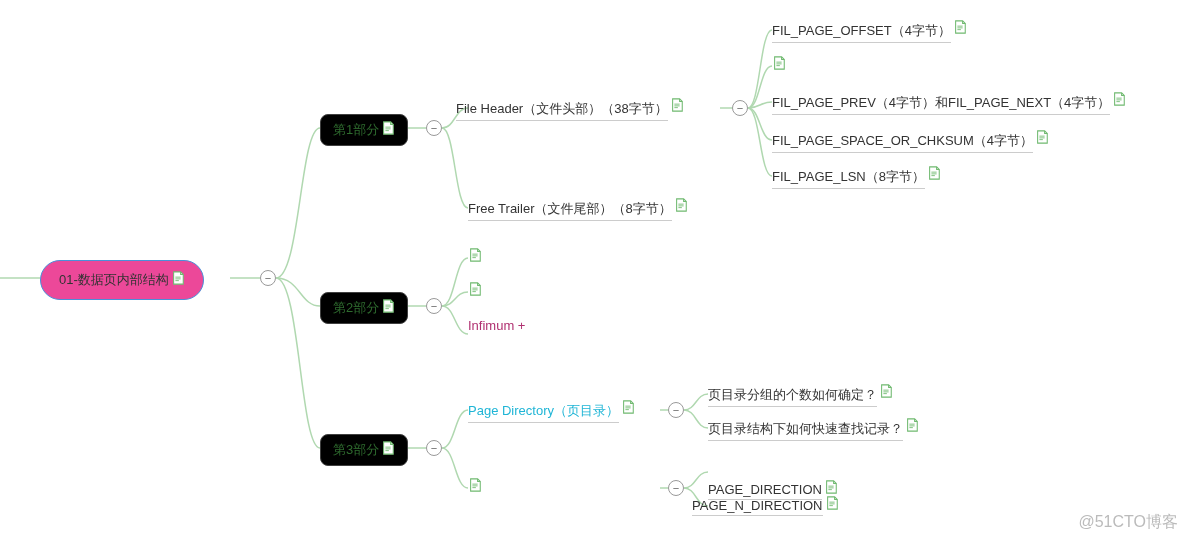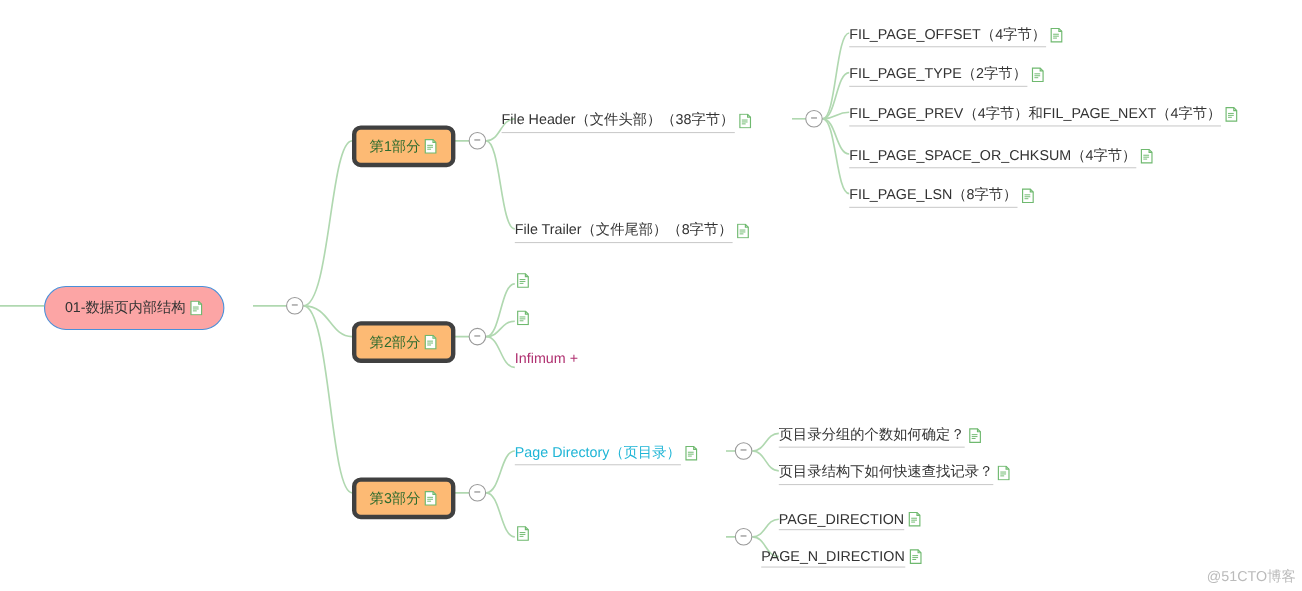--- a/index.html
+++ b/index.html
@@ -1,27 +1,27 @@
 <!DOCTYPE html>
 <html><head>
 <meta charset="utf-8">
 <style>
 *{box-sizing:border-box;margin:0;padding:0}
 body{font-family:"Microsoft YaHei",Arial,sans-serif;font-size:13px;background:#fff;position:relative;width:1184px;height:537px;overflow:hidden}
 svg.connectors{position:absolute;top:0;left:0;width:1184px;height:537px;pointer-events:none;z-index:1}
-.node{position:absolute;z-index:2;white-space:nowrap;display:flex;align-items:center;gap:2px}
-.root-box{border:1px solid #4a90d9;border-radius:20px;padding:10px 18px;background:#fca5a5;color:#333}
-.sect-box{border:4px solid #404040;border-radius:8px;padding:6px 12px;background:#fdba74;color:#2e6b2e}
+.node{position:absolute;z-index:2;white-space:nowrap;display:flex;gap:2px}
+.root-box{border:1px solid #4a90d9;border-radius:20px;padding:10px 18px;background:#ec4899;color:#333}
+.sect-box{border:1px solid #404040;border-radius:8px;padding:6px 12px;background:#000000;color:#2e6b2e}
 .leaf{color:#333;padding:2px 0;border-bottom:1px solid #ccc}
 .leaf.blue{color:#1a5fd6}
 .leaf.red{color:#b03070}
 .leaf.cyan{color:#1fb5d6}
 .note-icon{width:14px;height:14px;flex-shrink:0}
 .toggle{position:absolute;width:16px;height:16px;border:1px solid #999;border-radius:50%;background:#fff;display:flex;align-items:center;justify-content:center;font-size:11px;color:#666;z-index:3;line-height:1}
-.watermark{position:absolute;right:6px;bottom:4px;color:#bbb;font-size:13px;z-index:2}
+.watermark{position:absolute;right:6px;bottom:4px;color:#bbb;font-size:16px;z-index:2}
 </style>
 </head>
 <body>
 
 <svg class="connectors">
   <g stroke="#b0d8b0" stroke-width="1.5" fill="none">
 
     <path d="M 0 278 L 40 278"></path>
 
     <path d="M 230 278 L 268 278"></path>
@@ -97,21 +97,20 @@
 </div>
 <div class="toggle" style="left:732px;top:100px">−</div>
 
 <div class="node" style="left:772px;top:20px">
     <span class="leaf">FIL_PAGE_OFFSET（4字节）</span>
     <svg class="note-icon">
       <use href="#note"></use>
     </svg>
   </div>
 <div class="node" style="left:772px;top:56px">
-    <span class="leaf">FIL_PAGE_TYPE（2字节）</span>
     <svg class="note-icon">
       <use href="#note"></use>
     </svg>
   </div>
 <div class="node" style="left:772px;top:92px">
     <span class="leaf">FIL_PAGE_PREV（4字节）和FIL_PAGE_NEXT（4字节）</span>
     <svg class="note-icon">
       <use href="#note"></use>
     </svg>
   </div>
@@ -122,21 +121,21 @@
     </svg>
   </div>
 <div class="node" style="left:772px;top:166px">
     <span class="leaf">FIL_PAGE_LSN（8字节）</span>
     <svg class="note-icon">
       <use href="#note"></use>
     </svg>
   </div>
 
 <div class="node" style="left:468px;top:198px">
-  <span class="leaf">File Trailer（文件尾部）（8字节）</span>
+  <span class="leaf">Free Trailer（文件尾部）（8字节）</span>
   <svg class="note-icon">
       <use href="#note"></use>
     </svg>
 </div>
 
 <div class="node sect-box" style="left:320px;top:292px">
   <span>第2部分</span>
   <svg class="note-icon">
       <use href="#note"></use>
     </svg>
@@ -184,21 +183,21 @@
       <use href="#note"></use>
     </svg>
   </div>
 
 <div class="node" style="left:468px;top:478px">
     <svg class="note-icon">
       <use href="#note"></use>
     </svg>
   </div>
 <div class="toggle" style="left:668px;top:480px">−</div>
-<div class="node" style="left:708px;top:462px">
+<div class="node" style="left:708px;top:480px">
     <span class="leaf">PAGE_DIRECTION</span>
     <svg class="note-icon">
       <use href="#note"></use>
     </svg>
   </div>
 <div class="node" style="left:692px;top:496px">
     <span class="leaf">PAGE_N_DIRECTION</span>
     <svg class="note-icon">
       <use href="#note"></use>
     </svg>

